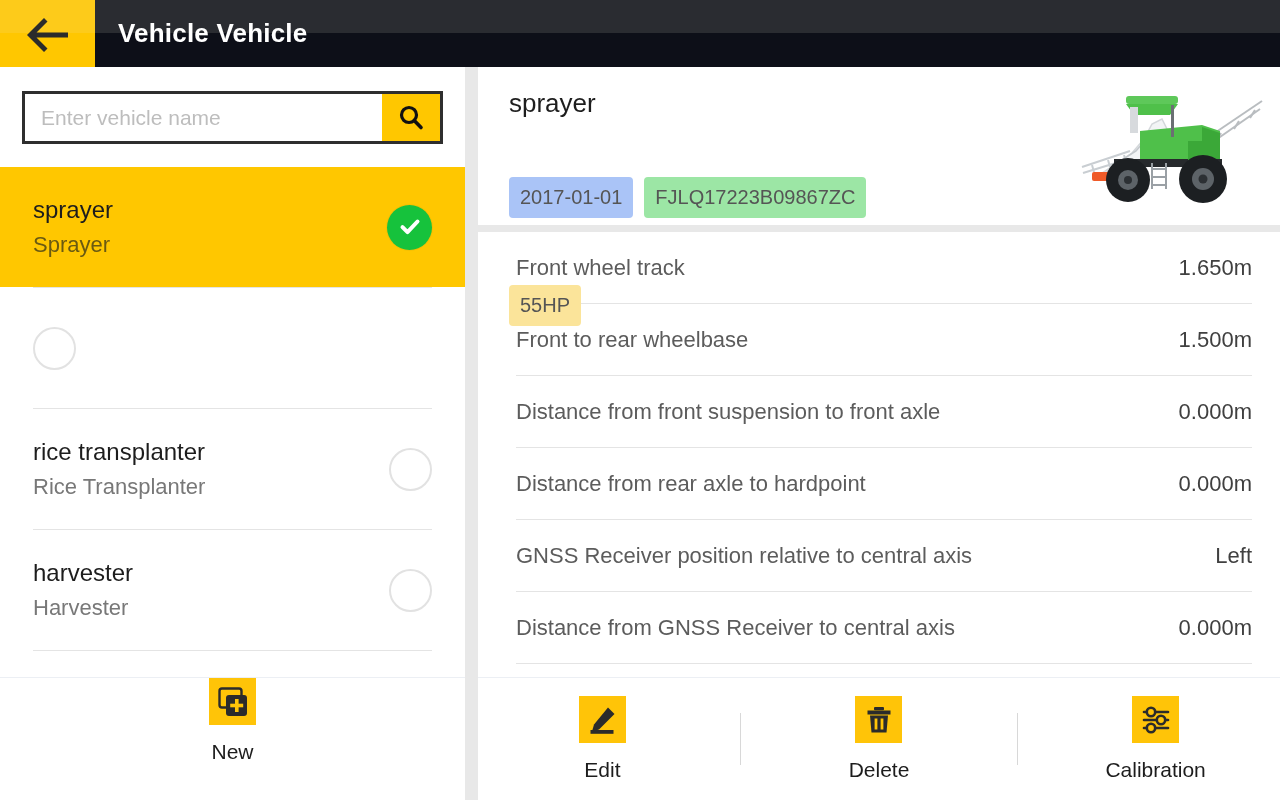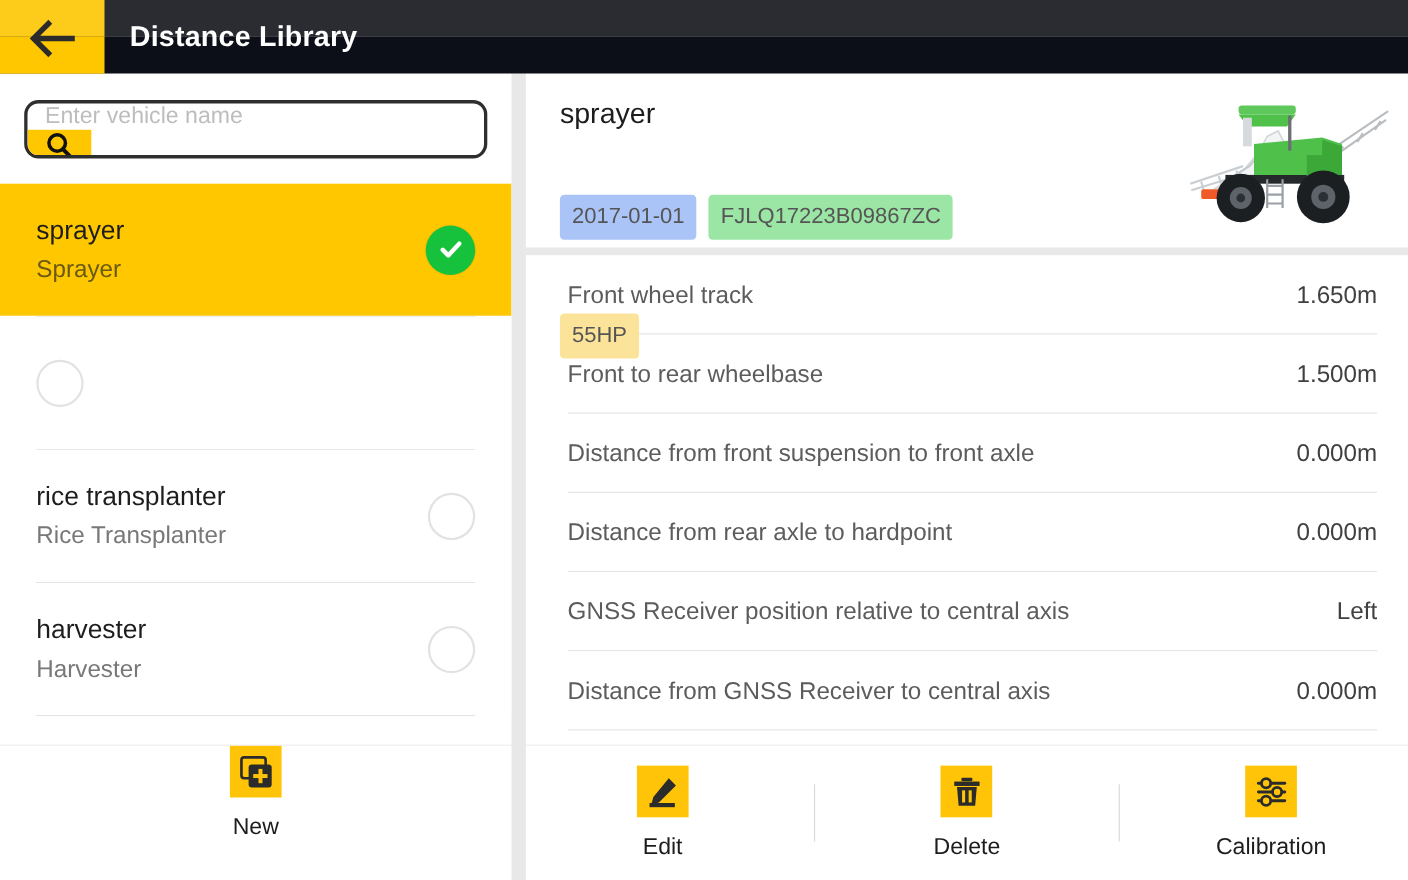--- a/index.html
+++ b/index.html
@@ -27,22 +27,22 @@
     color:#ffffff; font-size:26px; font-weight:bold; letter-spacing:0.2px; z-index:3;
   }
 
   
   .left-panel {
     position:absolute; left:0; top:67px; width:465px; height:610px;
     background:#ffffff; overflow:hidden;
   }
   .search-wrap { padding:24px 22px 0 22px; }
   .search-box {
-    position:relative; height:53px; border:3px solid #2e2e2e; border-radius:13px;
-    background:#ffffff; display:flex; align-items:stretch; overflow:hidden;flex-direction:column;
+    position:relative; height:53px; border:3px solid #2e2e2e; border-radius:0;
+    background:#ffffff; display:flex; align-items:stretch; overflow:hidden;
   }
   .search-input {
     flex:1; border:0; outline:0; padding:0 16px; font-size:21px;
     color:#444; font-family:"Liberation Sans", sans-serif; background:transparent;
   }
   .search-input::placeholder { color:#bdbdbd; }
   .search-btn {
     width:58px; background:#ffc700; display:flex; align-items:center; justify-content:center;
     cursor:pointer; border:0;
   }
@@ -125,21 +125,21 @@
     <div class="header-bottom"></div>
 
     <div class="back-btn">
       <div class="back-top"></div>
       <div class="back-bottom"></div>
       <svg class="back-arrow" viewBox="0 0 48 40">
         <path d="M20 4 L23.5 7.5 L12.5 18.5 L44 18.5 L44 23.5 L12.5 23.5 L23.5 34.5 L20 38 L3 21 Z" fill="#2b2b2b"></path>
       </svg>
     </div>
 
-    <div class="header-title">Distance Library</div>
+    <div class="header-title">Vehicle Vehicle</div>
   </div>
 
   <div class="gap-v"></div>
   <div class="gap-h-left"></div>
   <div class="gap-h-right"></div>
 
   <div class="left-panel">
     <div class="search-wrap">
       <div class="search-box">
         <input class="search-input" type="text" placeholder="Enter vehicle name" style="">

